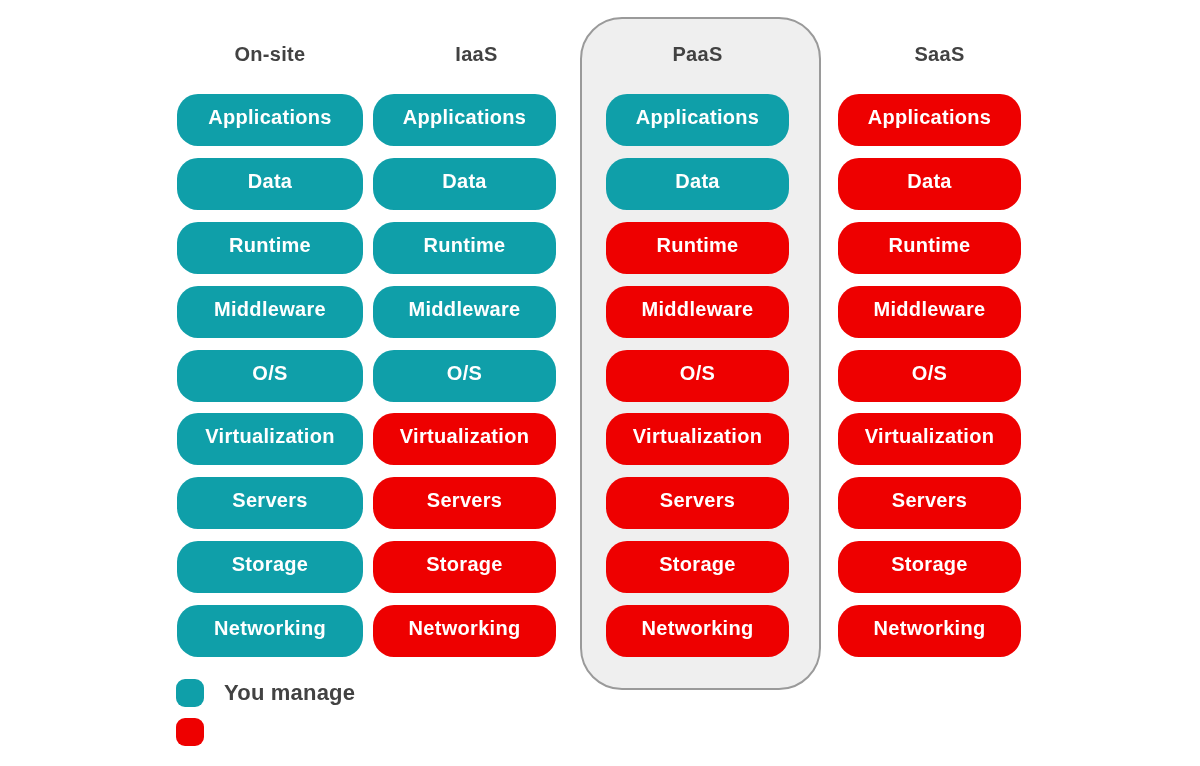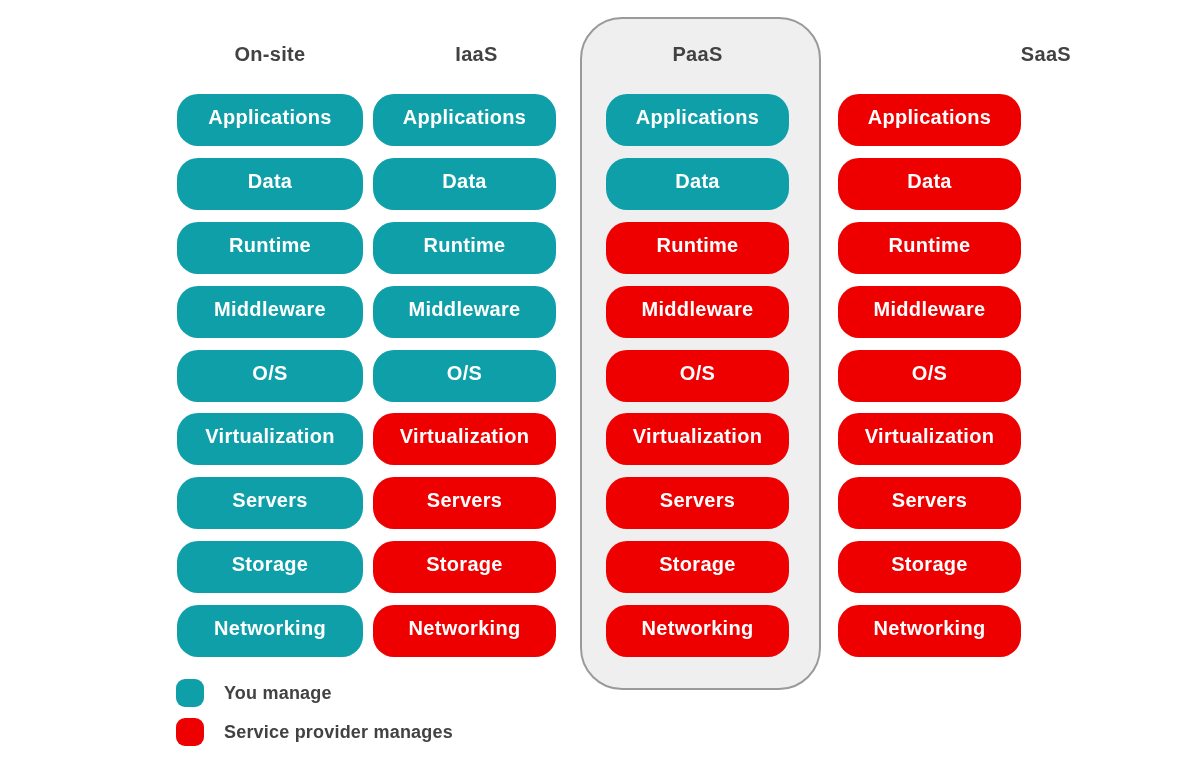--- a/index.html
+++ b/index.html
@@ -62,37 +62,37 @@
     height: 28px;
   }
   .swatch {
     width: 28px;
     height: 28px;
     border-radius: 9px;
     flex: 0 0 auto;
   }
   .legend-label {
     margin-left: 20px;
-    font-size: 18px;
+    font-size: 22px;
     font-weight: bold;
     color: var(--text-dark, #424242);
     letter-spacing: 0.2px;
     white-space: nowrap;
   }
 </style>
 </head>
 <body>
 
 <div class="canvas">
   <div class="paas-box"></div>
   <div id="headers">
       <div class="col-header" style="left: 177px; width: 186px;">On-site</div>
       <div class="col-header" style="left: 385px; width: 183px;">IaaS</div>
       <div class="col-header" style="left: 606px; width: 183px;">PaaS</div>
-      <div class="col-header" style="left: 888px; width: 183px; text-align: right;">SaaS</div>
+      <div class="col-header" style="left: 848px; width: 183px;">SaaS</div>
     </div>
   <div id="pills">
       <div class="pill" style="left: 177px; width: 186px; top: 94px; background: rgb(15, 159, 169);">Applications</div>
       <div class="pill" style="left: 177px; width: 186px; top: 158px; background: rgb(15, 159, 169);">Data</div>
       <div class="pill" style="left: 177px; width: 186px; top: 222px; background: rgb(15, 159, 169);">Runtime</div>
       <div class="pill" style="left: 177px; width: 186px; top: 286px; background: rgb(15, 159, 169);">Middleware</div>
       <div class="pill" style="left: 177px; width: 186px; top: 350px; background: rgb(15, 159, 169);">O/S</div>
       <div class="pill" style="left: 177px; width: 186px; top: 413px; background: rgb(15, 159, 169);">Virtualization</div>
       <div class="pill" style="left: 177px; width: 186px; top: 477px; background: rgb(15, 159, 169);">Servers</div>
       <div class="pill" style="left: 177px; width: 186px; top: 541px; background: rgb(15, 159, 169);">Storage</div>
@@ -126,16 +126,15 @@
       <div class="pill" style="left: 838px; width: 183px; top: 605px; background: rgb(238, 0, 0);">Networking</div>
     </div>
 
   <div class="legend">
     <div class="legend-item">
       <span class="swatch" style="background: rgb(15, 159, 169);"></span>
       <span class="legend-label">You manage</span>
     </div>
     <div class="legend-item">
       <span class="swatch" style="background: rgb(238, 0, 0);"></span>
-      <span class="legend-label">Service provider manages</span>
     </div>
   </div>
 </div>
 
 </body></html>

